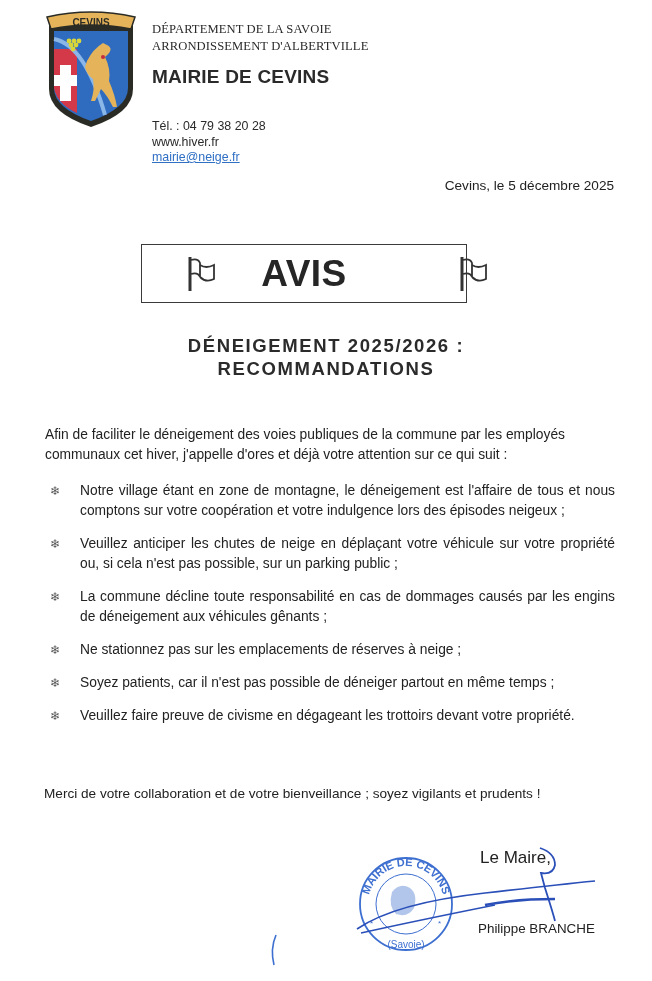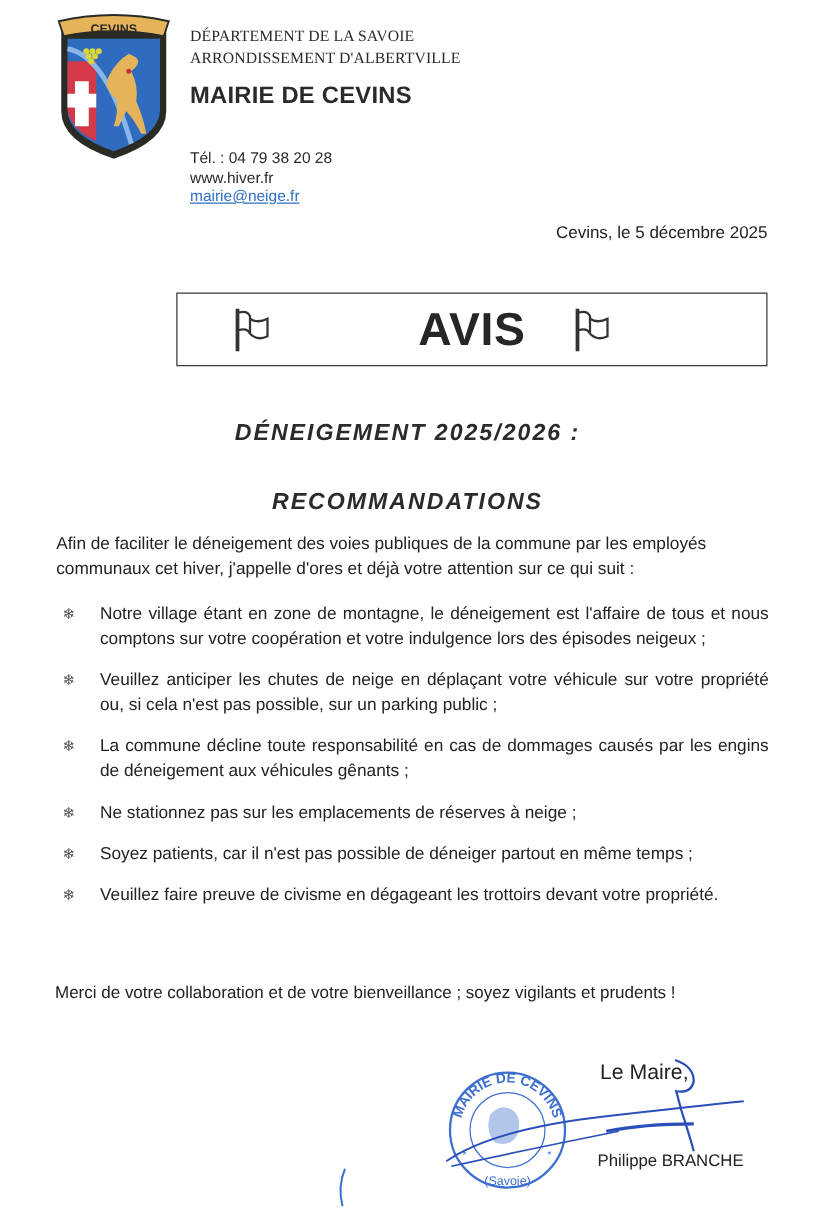--- a/index.html
+++ b/index.html
@@ -11,33 +11,33 @@
   .crest { left: 45px; top: 9px; width: 92px; height: 120px; }
   .dept { left: 152px; top: 21px; font-family: "Liberation Serif", serif; font-size: 12.6px;
           line-height: 17px; color: #2a2a2a; letter-spacing: 0.1px; }
   .mairie { left: 152px; top: 66px; font-size: 19px; font-weight: bold; color: #2a2a2a; letter-spacing: 0.2px; }
   .contact { left: 152px; top: 89px; font-size: 12.4px; line-height: 15.5px; color: #2a2a2a; margin-top: 30px; }
   .contact a { color: #2f6fc4; text-decoration: underline; }
 
   .date { right: 38px; top: 178px; font-size: 13.6px; color: #222; }
 
   
-  .avis-box { left: 141px; top: 234px; width: 473px; height: 59px;
+  .avis-box { left: 141px; top: 244px; width: 326px; height: 59px;
               border: 1.5px solid #3a3a3a; box-sizing: border-box; }
   .avis-title { left: 0; right: 0; top: 8px; text-align: center; font-size: 37px;
                 font-weight: bold; color: #262626; letter-spacing: 0.5px; }
   .flag { top: 10px; width: 34px; height: 38px; }
   .flag.left { left: 44px; }
   .flag.right { left: 316px; }
 
   
   .title { left: 0; right: 0; text-align: center; font-size: 18.5px; font-weight: bold;
-           color: #2b2b2b; letter-spacing: 1.6px; font-style: italic; }
+           color: #2b2b2b; letter-spacing: 1.6px; }
   .t1 { top: 335px; }
-  .t2 { top: 390px; }
+  .t2 { top: 358px; }
 
   .intro { left: 45px; top: 425px; width: 570px; font-size: 13.8px; line-height: 20px; color: #222; }
 
   .bullets { left: 45px; top: 481px; width: 570px; margin: 0; padding: 0; list-style: none; }
   .bullets li { position: relative; padding-left: 35px; font-size: 13.8px; line-height: 20px;
                 color: #222; text-align: justify; margin-bottom: 13px; }
   .bullets li .snow { position: absolute; left: 5px; top: 0; font-size: 12px; color: #555; }
 
   .merci { left: 44px; top: 786px; font-size: 13.6px; color: #222; }
 

